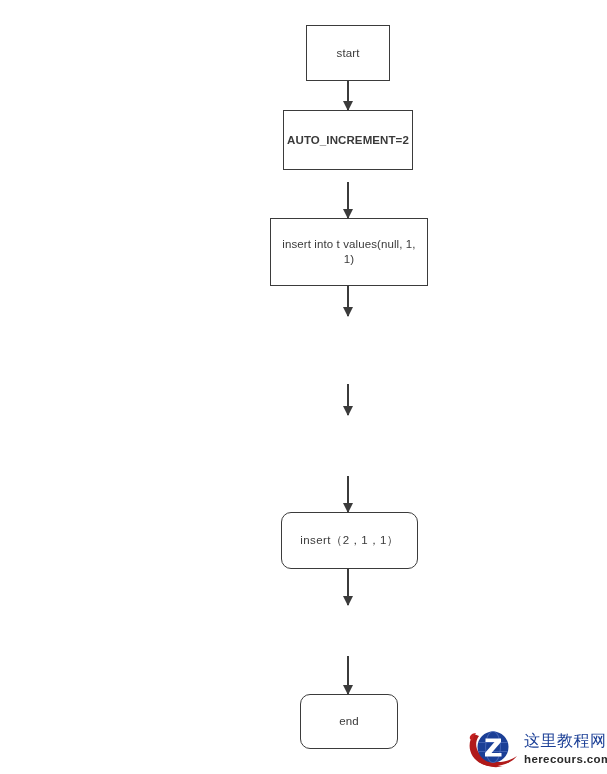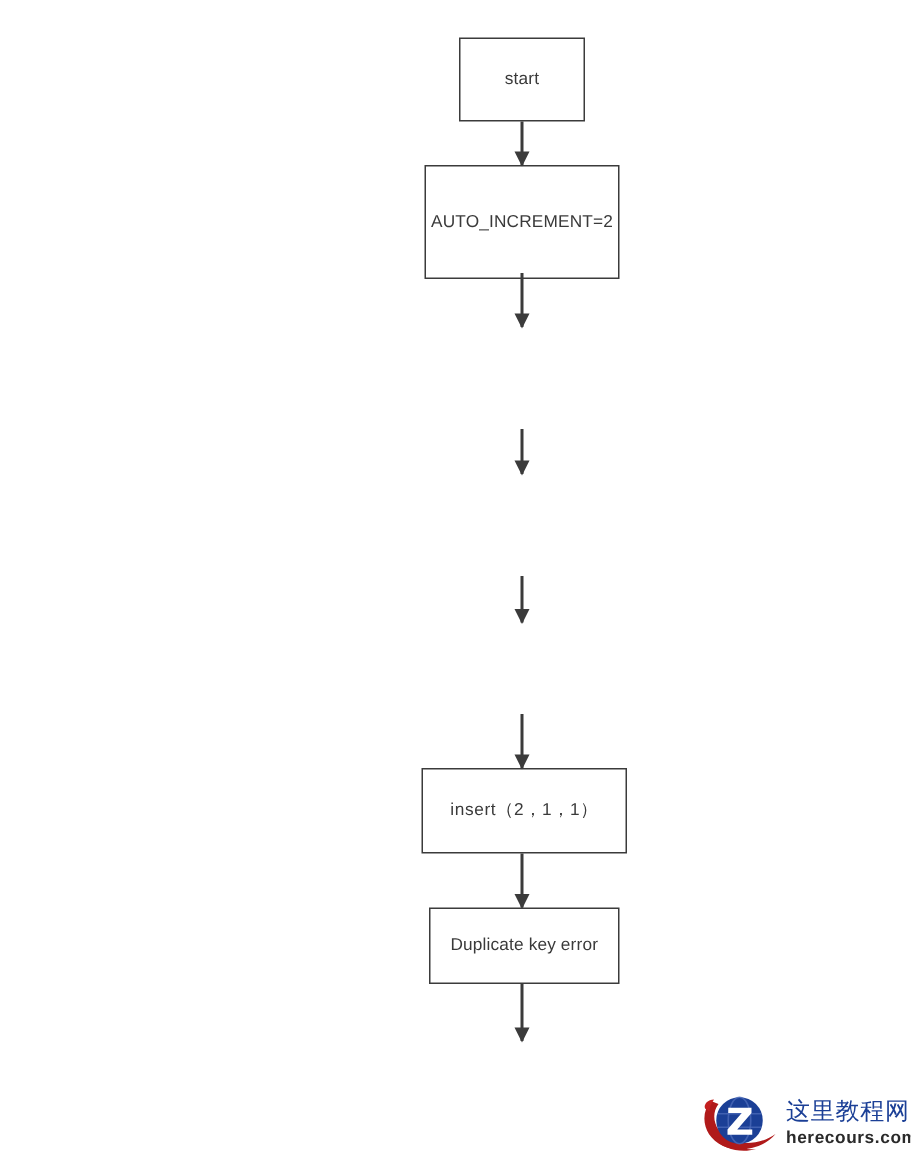--- a/index.html
+++ b/index.html
@@ -35,33 +35,33 @@
     align-items: center;
     justify-content: center;
     text-align: center;
     color: #3a3a3a;
     font-size: 11.5px;
     line-height: 15px;
     letter-spacing: 0.1px;
     white-space: pre-line;
   }
   .node.rounded {
-    border-radius: 0;
+    border-radius: 10px;
   }
   .node-label {
     display: block;
     padding: 0 6px;
   }
   .node .node-label {
     white-space: pre-line;
   }
 
   
   #node-start        { left: 258px; top: 25px;  width: 84px;  height: 56px; }
-  #node-auto-inc-2   { left: 235px; top: 110px; width: 130px; height: 76px; }
+  #node-auto-inc-2   { left: 235px; top: 110px; width: 130px; height: 60px; font-weight: bold; }
   #node-insert-null  { left: 222px; top: 218px; width: 158px; height: 68px; }
   #node-get-auto-inc { left: 222px; top: 316px; width: 158px; height: 68px; }
   #node-auto-inc-3   { left: 221px; top: 415px; width: 161px; height: 61px; }
   #node-insert-dup   { left: 233px; top: 512px; width: 137px; height: 57px; }
   #node-dup-key      { left: 238px; top: 605px; width: 127px; height: 51px; }
   #node-end          { left: 252px; top: 694px; width: 98px;  height: 55px; }
 
   
   #node-insert-dup .node-label {
     letter-spacing: 0.4px;
@@ -140,31 +140,34 @@
 <div id="flow-canvas">
 
   <div class="node" id="node-start">
     <span class="node-label">start</span>
   </div>
 
   <div class="node" id="node-auto-inc-2">
     <span class="node-label">AUTO_INCREMENT=2</span>
   </div>
 
+  <div class="node" id="node-insert-null">
+    <span class="node-label">insert into t values(null, 1, 1)</span>
+  </div>
 
 
 
   <div class="node rounded" id="node-insert-dup">
     <span class="node-label">insert（2，1，1）</span>
   </div>
 
-  <div class="node rounded" id="node-dup-key">
-    <span class="node-label">Duplicate key error</span>
+
+  <div class="node rounded" id="node-end">
+    <span class="node-label">end</span>
   </div>
-
 
   <div class="connector" id="conn-1"></div>
   <div class="connector" id="conn-2"></div>
   <div class="connector" id="conn-3"></div>
   <div class="connector" id="conn-4"></div>
   <div class="connector" id="conn-5"></div>
   <div class="connector" id="conn-6"></div>
   <div class="connector" id="conn-7"></div>
 
 </div>

